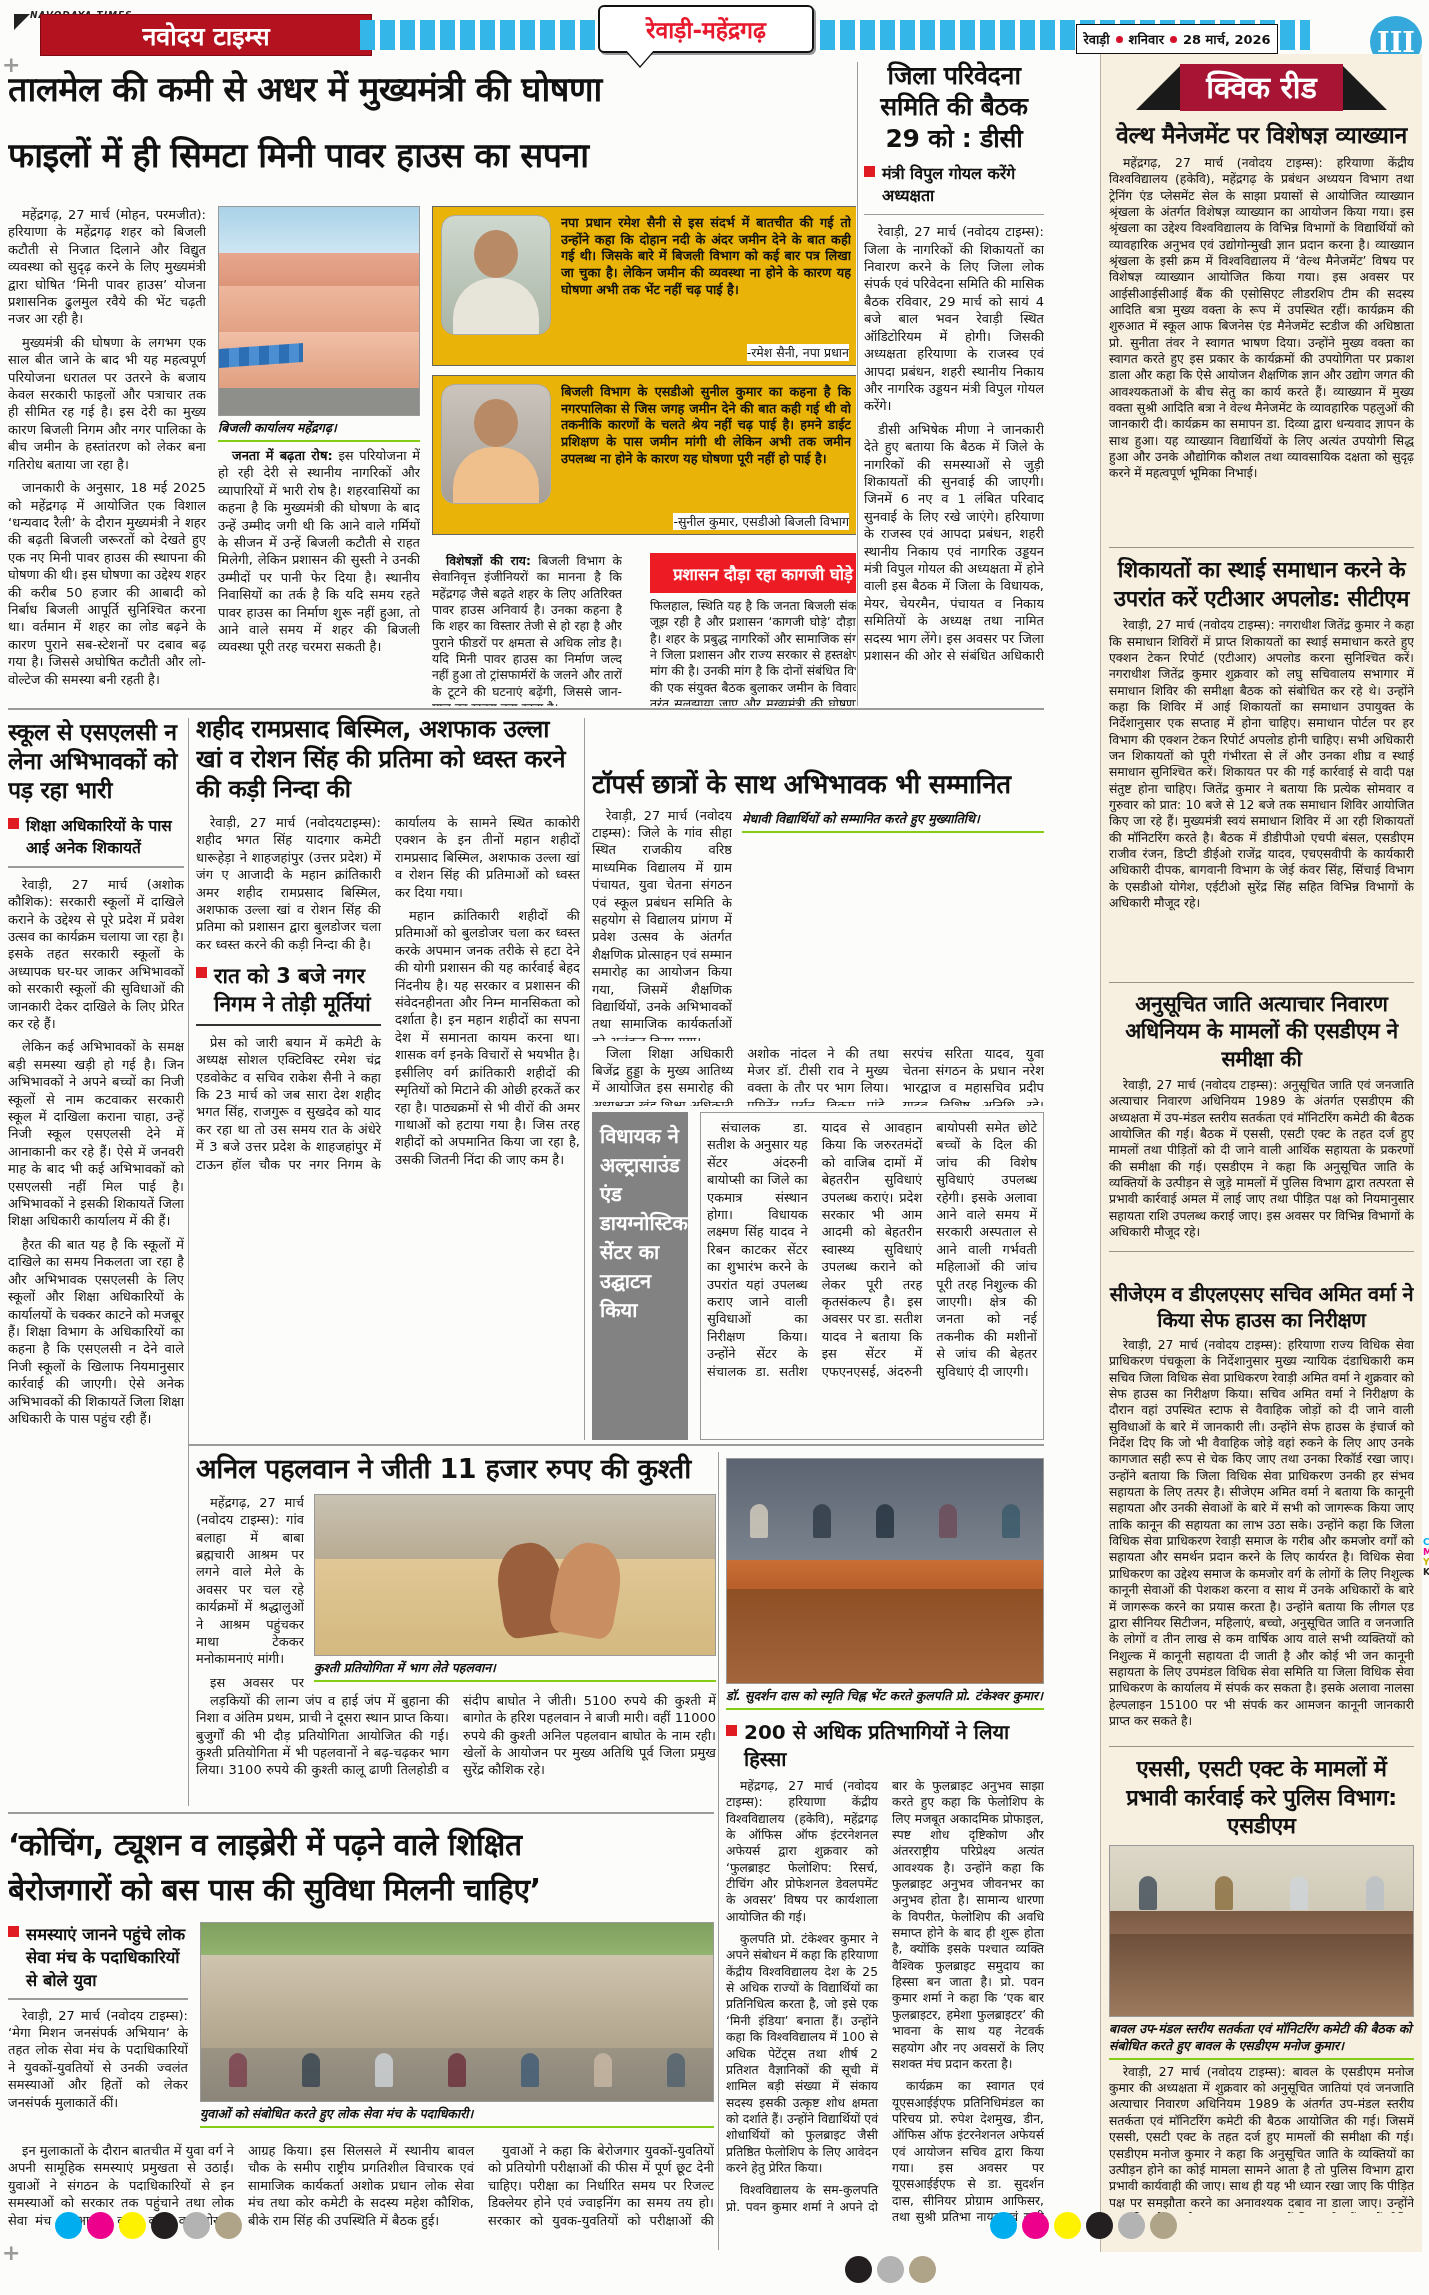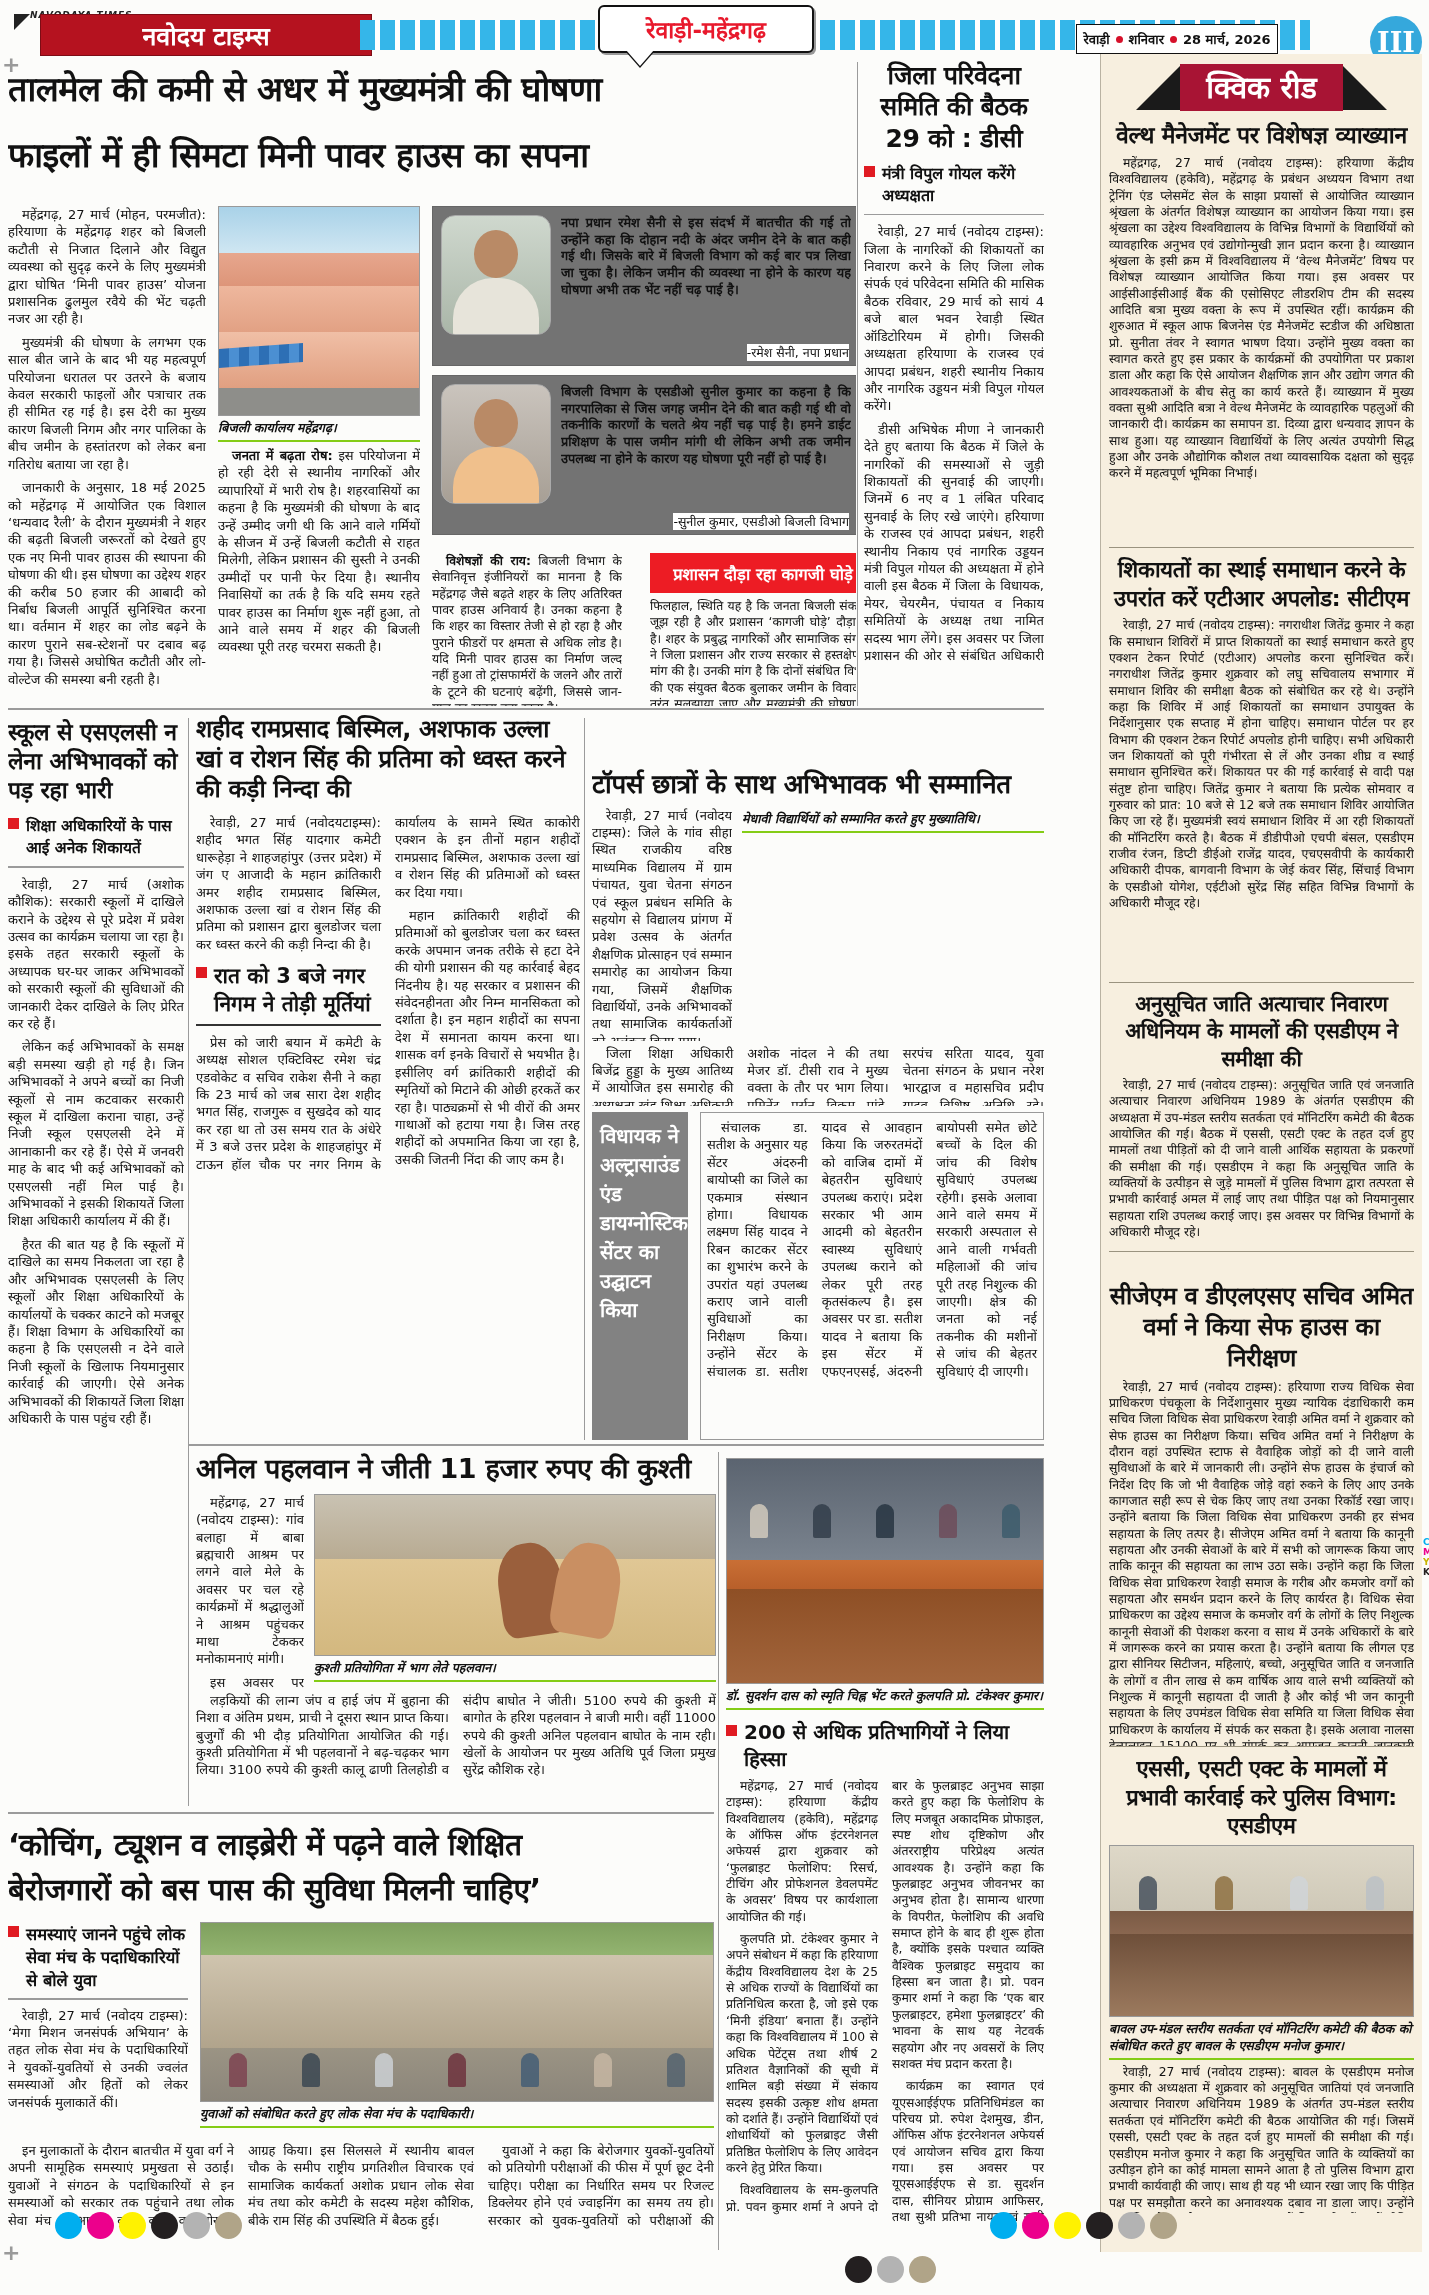--- a/index.html
+++ b/index.html
@@ -31,21 +31,21 @@
   
   .main-head{font-size:34px;font-weight:bold;line-height:1.95;letter-spacing:-0.5px;white-space:nowrap;}
   .sec-head{font-weight:bold;line-height:1.25;letter-spacing:-0.3px;}
   .kicker{display:flex;gap:7px;align-items:flex-start;font-weight:bold;}
   .redsq{width:11px;height:11px;background:#e01b22;margin-top:4px;flex:none;}
   .rule{background:#9b9b9b;}
   .capt{font-style:italic;font-weight:bold;font-size:12.5px;border-bottom:2px solid #84cc16;
         padding:3px 0 4px 0;text-align:left;}
   
   .lead-cols{display:flex;gap:12px;}
-  .quote{border:1px solid #666;background:#737373;display:flex;gap:10px;padding:8px;position:relative;}
+  .quote{border:1px solid #666;background:#eab308;display:flex;gap:10px;padding:8px;position:relative;}
   .quote-txt{font-weight:bold;font-size:12.8px;line-height:1.3;text-align:justify;}
   .quote-attr{position:absolute;right:10px;bottom:4px;font-weight:normal;font-size:12.5px;background:#fff;}
   .portrait{width:108px;height:118px;border-radius:14px;flex:none;position:relative;overflow:hidden;
             border:1px solid #aaa;}
   .portrait::before{content:"";position:absolute;left:50%;top:14px;transform:translateX(-50%);
             width:44px;height:48px;border-radius:50%;background:#b98a66;}
   .portrait::after{content:"";position:absolute;left:50%;top:62px;transform:translateX(-50%);
             width:86px;height:70px;border-radius:40px 40px 0 0;}
   .portrait.p1{background:linear-gradient(180deg,#cfd8ce 0%,#aab6a8 100%);}
   .portrait.p1::after{background:#e7e4da;}
@@ -213,21 +213,21 @@
       <div class="qr-head" style="font-size:22px;">शिकायतों का स्थाई समाधान करने के उपरांत करें एटीआर अपलोड: सीटीएम</div>
       <p class="body-sm">रेवाड़ी, 27 मार्च (नवोदय टाइम्स): नगराधीश जितेंद्र कुमार ने कहा कि समाधान शिविरों में प्राप्त शिकायतों का स्थाई समाधान करते हुए एक्शन टेकन रिपोर्ट (एटीआर) अपलोड करना सुनिश्चित करें। नगराधीश जितेंद्र कुमार शुक्रवार को लघु सचिवालय सभागार में समाधान शिविर की समीक्षा बैठक को संबोधित कर रहे थे। उन्होंने कहा कि शिविर में आई शिकायतों का समाधान उपायुक्त के निर्देशानुसार एक सप्ताह में होना चाहिए। समाधान पोर्टल पर हर विभाग की एक्शन टेकन रिपोर्ट अपलोड होनी चाहिए। सभी अधिकारी जन शिकायतों को पूरी गंभीरता से लें और उनका शीघ्र व स्थाई समाधान सुनिश्चित करें। शिकायत पर की गई कार्रवाई से वादी पक्ष संतुष्ट होना चाहिए। जितेंद्र कुमार ने बताया कि प्रत्येक सोमवार व गुरुवार को प्रात: 10 बजे से 12 बजे तक समाधान शिविर आयोजित किए जा रहे हैं। मुख्यमंत्री स्वयं समाधान शिविर में आ रही शिकायतों की मॉनिटरिंग करते है। बैठक में डीडीपीओ एचपी बंसल, एसडीएम राजीव रंजन, डिप्टी डीईओ राजेंद्र यादव, एचएसवीपी के कार्यकारी अधिकारी दीपक, बागवानी विभाग के जेई कंवर सिंह, सिंचाई विभाग के एसडीओ योगेश, एईटीओ सुरेंद्र सिंह सहित विभिन्न विभागों के अधिकारी मौजूद रहे।</p>
     </div>
 
     <div class="qr-art nb" style="height:262px;">
       <div class="qr-head" style="font-size:21px;">अनुसूचित जाति अत्याचार निवारण अधिनियम के मामलों की एसडीएम ने समीक्षा की</div>
       <p class="body-sm">रेवाड़ी, 27 मार्च (नवोदय टाइम्स): अनुसूचित जाति एवं जनजाति अत्याचार निवारण अधिनियम 1989 के अंतर्गत एसडीएम की अध्यक्षता में उप-मंडल स्तरीय सतर्कता एवं मॉनिटरिंग कमेटी की बैठक आयोजित की गई। बैठक में एससी, एसटी एक्ट के तहत दर्ज हुए मामलों तथा पीड़ितों को दी जाने वाली आर्थिक सहायता के प्रकरणों की समीक्षा की गई। एसडीएम ने कहा कि अनुसूचित जाति के व्यक्तियों के उत्पीड़न से जुड़े मामलों में पुलिस विभाग द्वारा तत्परता से प्रभावी कार्रवाई अमल में लाई जाए तथा पीड़ित पक्ष को नियमानुसार सहायता राशि उपलब्ध कराई जाए। इस अवसर पर विभिन्न विभागों के अधिकारी मौजूद रहे।</p>
     </div>
 
     <div class="qr-art nb" style="height:488px;">
-      <div class="qr-head" style="font-size:24px;margin-top:23px;">सीजेएम व डीएलएसए सचिव अमित वर्मा ने किया सेफ हाउस का निरीक्षण</div>
+      <div class="qr-head" style="font-size:20px;margin-top:23px;">सीजेएम व डीएलएसए सचिव अमित वर्मा ने किया सेफ हाउस का निरीक्षण</div>
       <p class="body-sm">रेवाड़ी, 27 मार्च (नवोदय टाइम्स): हरियाणा राज्य विधिक सेवा प्राधिकरण पंचकूला के निर्देशानुसार मुख्य न्यायिक दंडाधिकारी कम सचिव जिला विधिक सेवा प्राधिकरण रेवाड़ी अमित वर्मा ने शुक्रवार को सेफ हाउस का निरीक्षण किया। सचिव अमित वर्मा ने निरीक्षण के दौरान वहां उपस्थित स्टाफ से वैवाहिक जोड़ों को दी जाने वाली सुविधाओं के बारे में जानकारी ली। उन्होंने सेफ हाउस के इंचार्ज को निर्देश दिए कि जो भी वैवाहिक जोड़े वहां रुकने के लिए आए उनके कागजात सही रूप से चेक किए जाए तथा उनका रिकॉर्ड रखा जाए। उन्होंने बताया कि जिला विधिक सेवा प्राधिकरण उनकी हर संभव सहायता के लिए तत्पर है। सीजेएम अमित वर्मा ने बताया कि कानूनी सहायता और उनकी सेवाओं के बारे में सभी को जागरूक किया जाए ताकि कानून की सहायता का लाभ उठा सके। उन्होंने कहा कि जिला विधिक सेवा प्राधिकरण रेवाड़ी समाज के गरीब और कमजोर वर्गों को सहायता और समर्थन प्रदान करने के लिए कार्यरत है। विधिक सेवा प्राधिकरण का उद्देश्य समाज के कमजोर वर्ग के लोगों के लिए निशुल्क कानूनी सेवाओं की पेशकश करना व साथ में उनके अधिकारों के बारे में जागरूक करने का प्रयास करता है। उन्होंने बताया कि लीगल एड द्वारा सीनियर सिटीजन, महिलाएं, बच्चो, अनुसूचित जाति व जनजाति के लोगों व तीन लाख से कम वार्षिक आय वाले सभी व्यक्तियों को निशुल्क में कानूनी सहायता दी जाती है और कोई भी जन कानूनी सहायता के लिए उपमंडल विधिक सेवा समिति या जिला विधिक सेवा प्राधिकरण के कार्यालय में संपर्क कर सकता है। इसके अलावा नालसा हेल्पलाइन 15100 पर भी संपर्क कर आमजन कानूनी जानकारी प्राप्त कर सकते है।</p>
     </div>
 
     <div class="nb" style="height:460px;">
       <div class="qr-head" style="font-size:22px;">एससी, एसटी एक्ट के मामलों में प्रभावी कार्रवाई करे पुलिस विभाग: एसडीएम</div>
       <div class="photo ph-meet" style="width:100%;height:172px;box-sizing:border-box;">
         <div class="figrow" style="top:18%;">
           <div class="fig" style="background:#3e4a58;"></div>
           <div class="fig" style="background:#8a6a3a;"></div>
           <div class="fig" style="background:#cfd4da;"></div>

